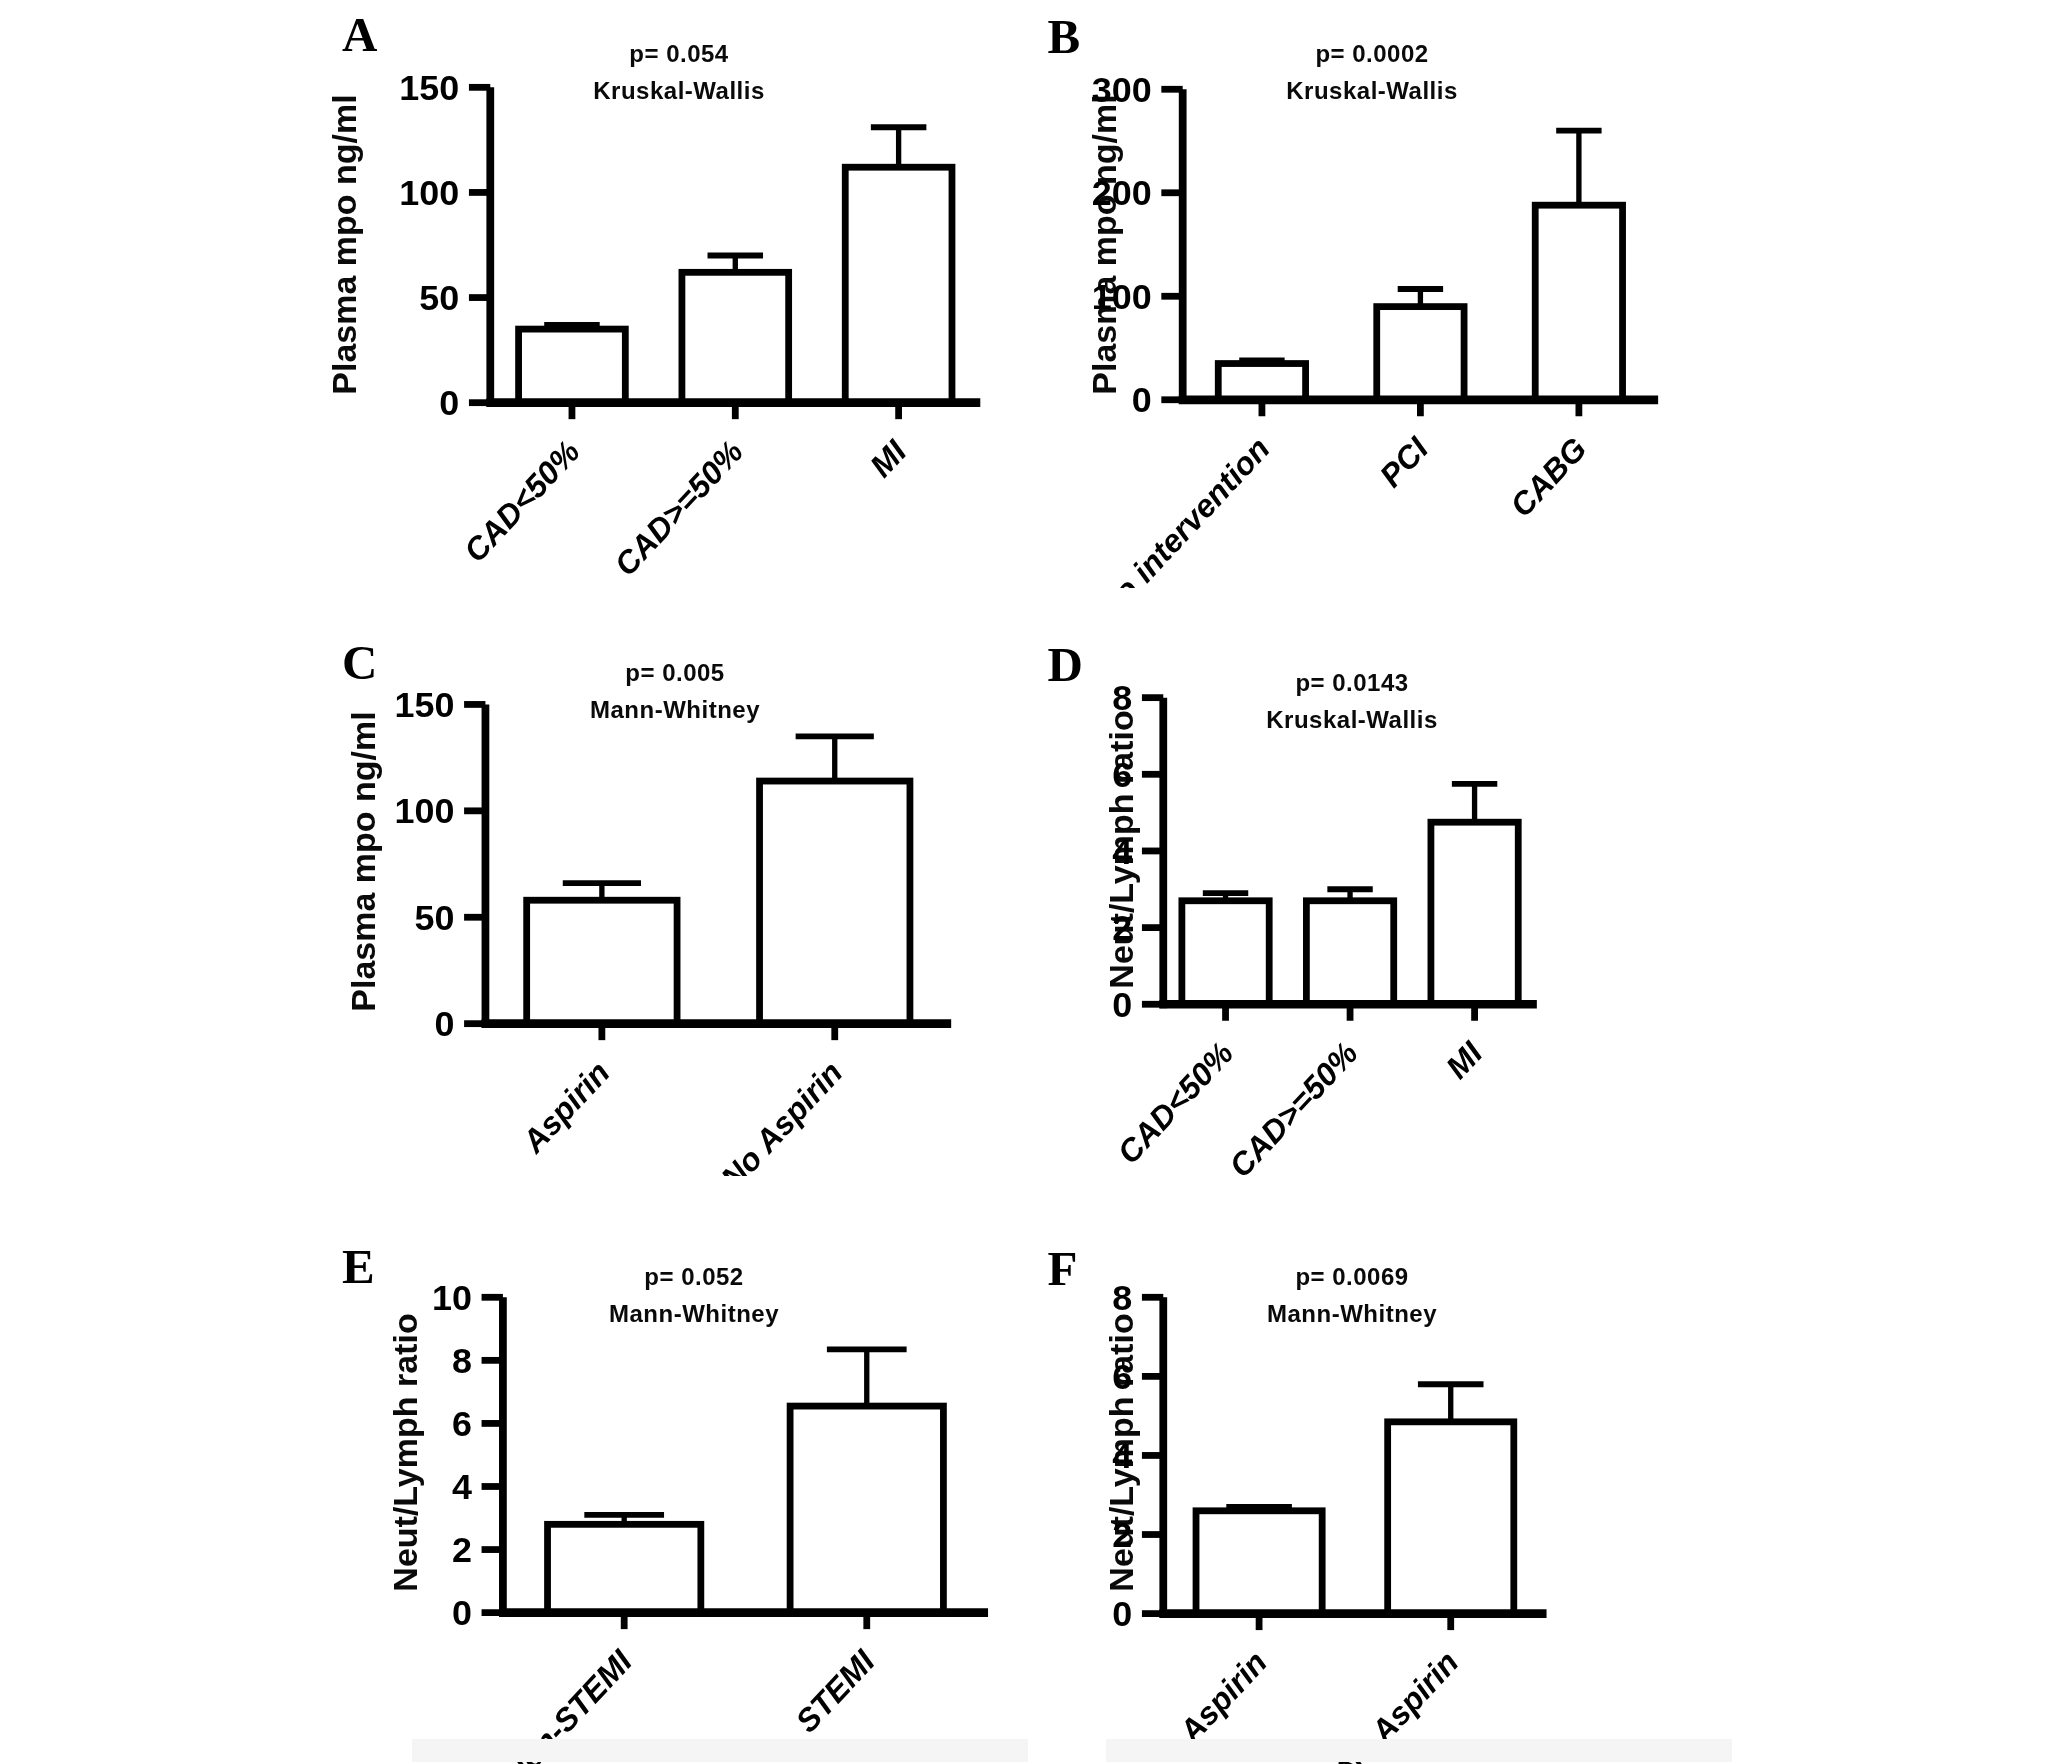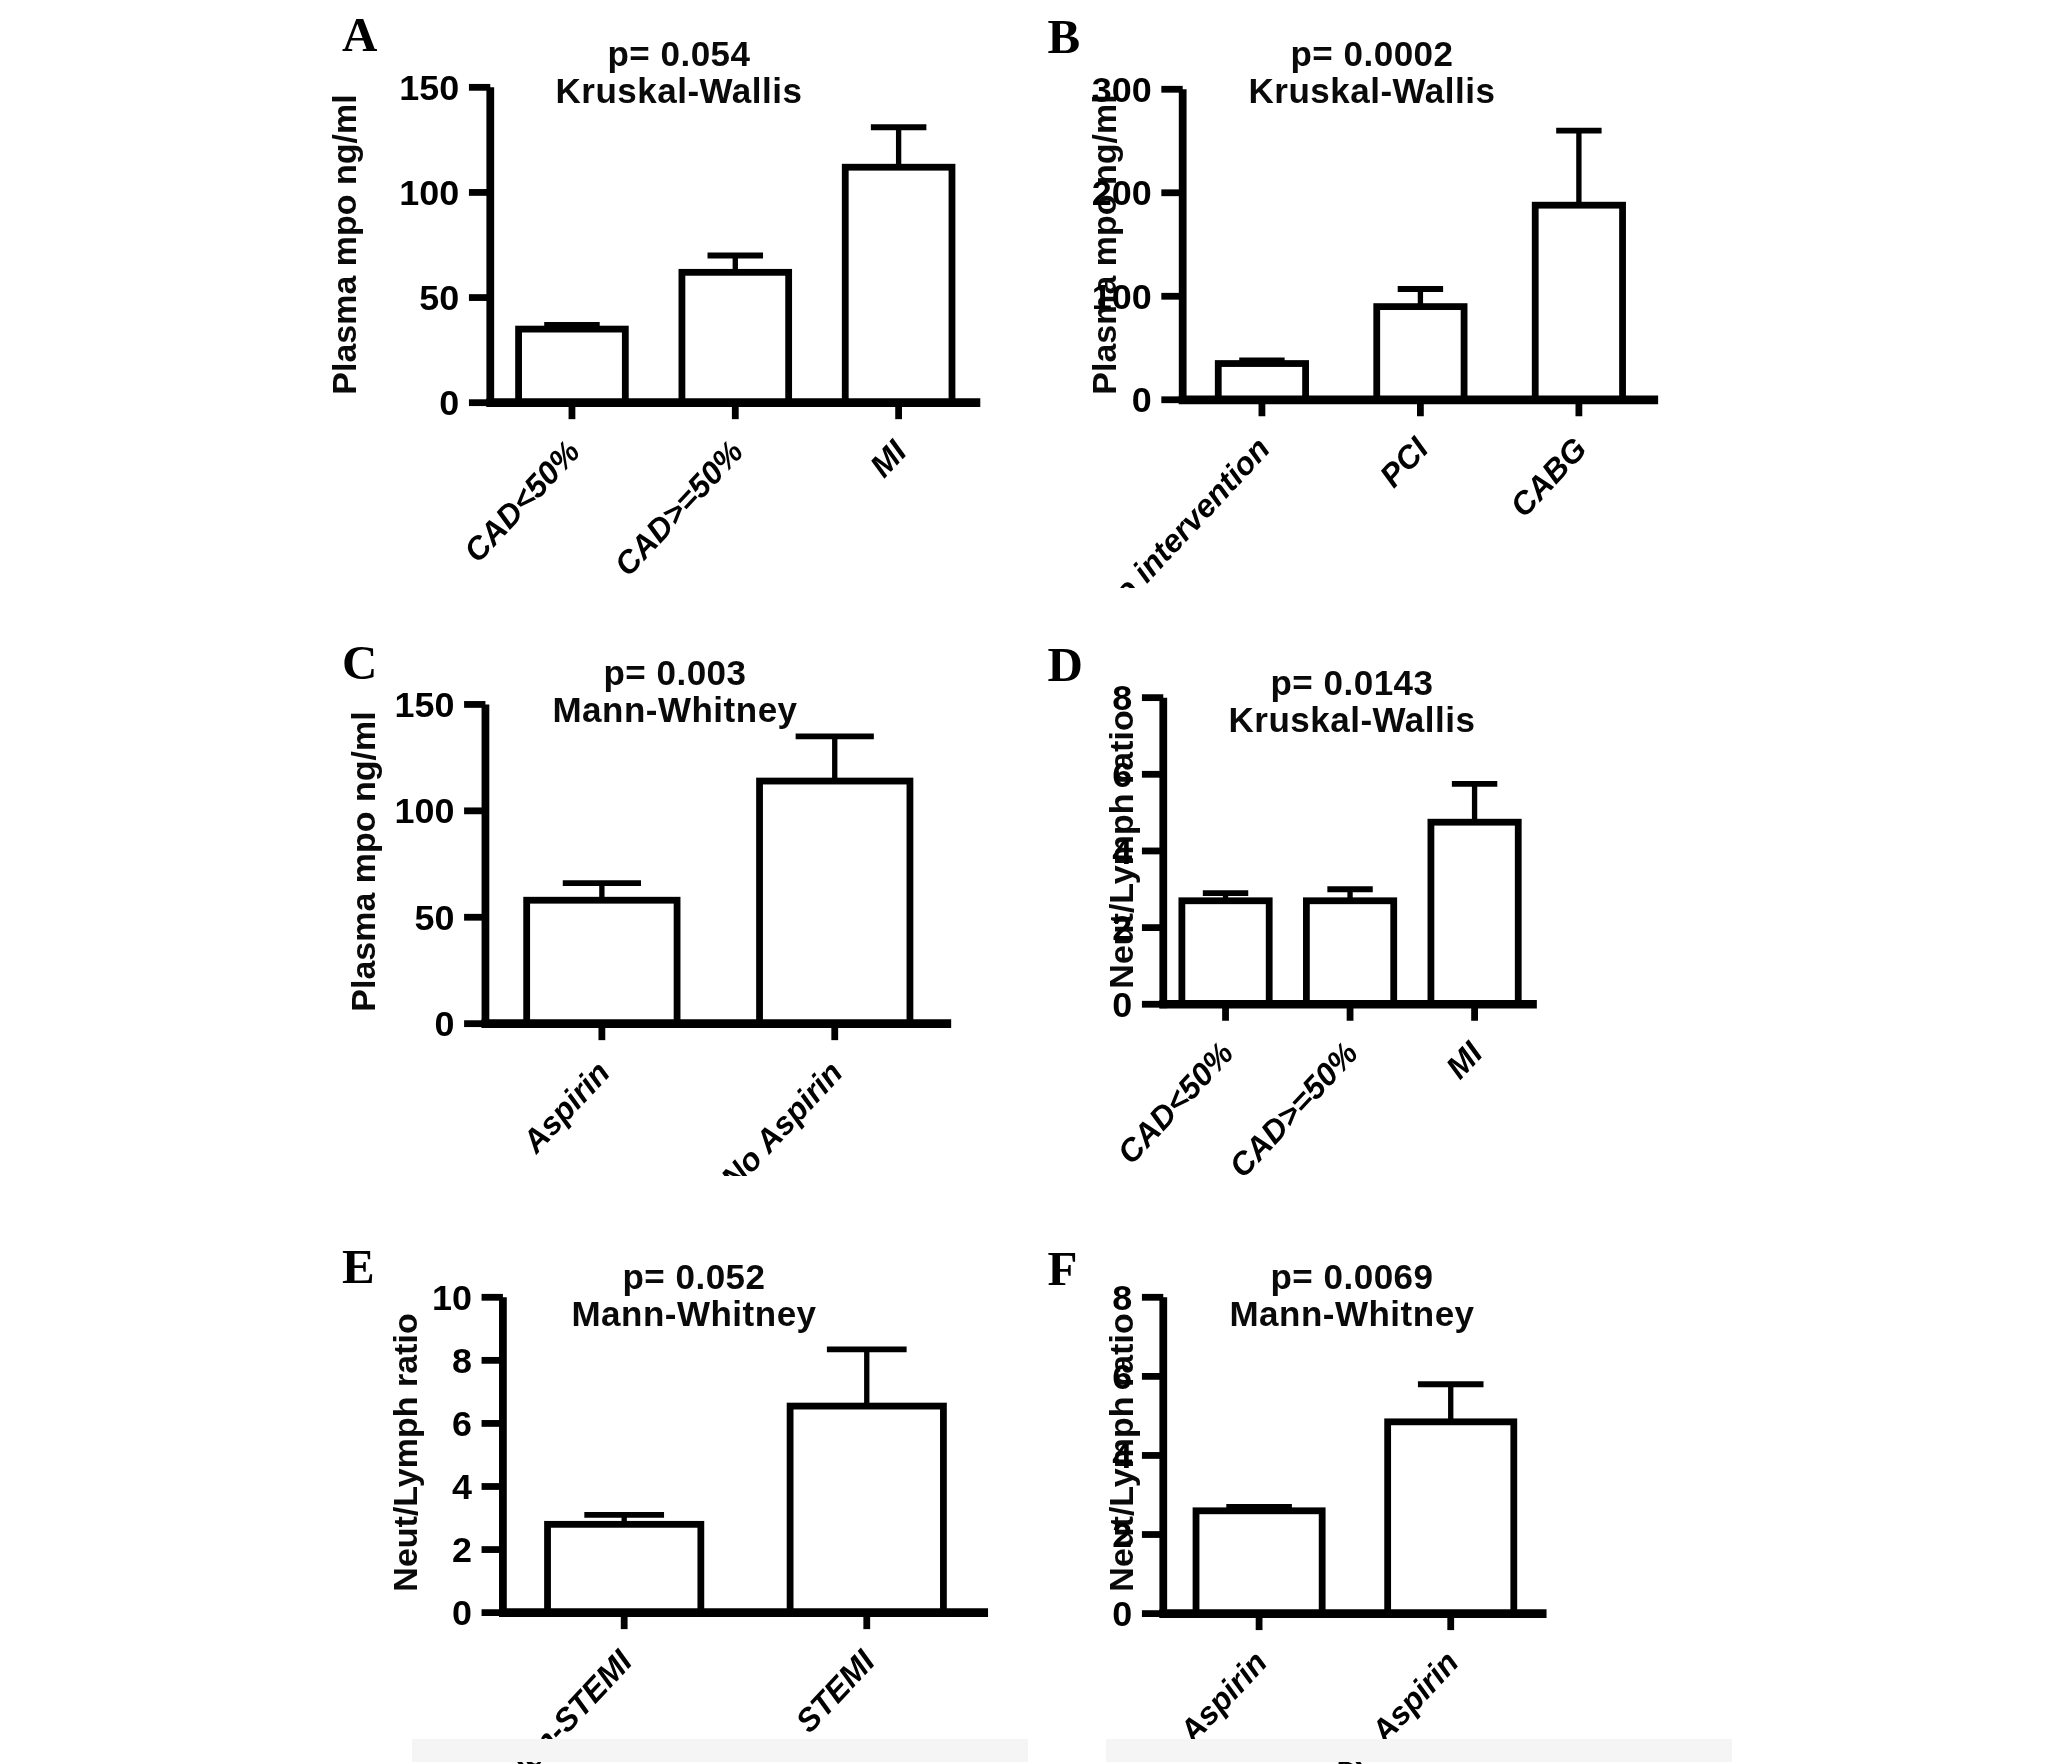--- a/index.html
+++ b/index.html
@@ -11,21 +11,21 @@
     overflow:hidden;
   }
   .panel{position:absolute;width:1032px;height:588px;}
   .panel-letter{
     position:absolute;
     font-family:"Liberation Serif", serif;
     font-weight:bold;font-size:49px;color:#000;line-height:1;
   }
   .panel-title{
     position:absolute;width:408px;text-align:center;
-    font-weight:bold;font-size:35px;line-height:37px;color:#0a0a0a;
+    font-weight:bold;font-size:24px;line-height:37px;color:#0a0a0a;
     letter-spacing:0.5px;
   }
   .y-label{
     position:absolute;width:427px;text-align:center;white-space:nowrap;
     font-weight:bold;font-size:34px;color:#0a0a0a;
     transform:rotate(-90deg);
   }
   svg.chart{position:absolute;left:0;top:0;}
   .scan-strip{position:absolute;height:23px;background:#f5f5f5;}
 </style>
@@ -102,21 +102,21 @@
         <line x1="563.3333333333333" y1="412" x2="563.3333333333333" y2="429" stroke="#000000" stroke-width="7"></line>
         <text x="573.3333333333333" y="464" text-anchor="end" transform="rotate(-47 573.3333333333333 464)" font-size="33" font-weight="bold" font-style="italic" fill="#000000">CABG</text>
         <line x1="155" y1="416" x2="155" y2="92" stroke="#000000" stroke-width="8"></line>
         <line x1="151" y1="412" x2="645" y2="412" stroke="#000000" stroke-width="9"></line>
       </svg>
   </div>
 
   <div class="panel" style="left:0;top:588px;">
     <div class="panel-letter" style="left:342px;top:50px;">C</div>
     <div class="panel-title" style="left:471px;top:66px;">
-      <span>p= 0.003</span><br>
+      <span>p= 0.005</span><br>
       <span>Mann-Whitney</span>
     </div>
     <div class="y-label" style="left:150px;top:254px;">Plasma mpo ng/ml</div>
     <svg class="chart" id="chart-2" width="1032" height="588" viewBox="0 0 1063 606">
         <line x1="478" y1="449" x2="500" y2="449" stroke="#000000" stroke-width="7"></line>
         <text x="468" y="462" text-anchor="end" font-size="37" font-weight="bold" fill="#000000">0</text>
         <line x1="478" y1="339.3333333333333" x2="500" y2="339.3333333333333" stroke="#000000" stroke-width="7"></line>
         <text x="468" y="352.3333333333333" text-anchor="end" font-size="37" font-weight="bold" fill="#000000">50</text>
         <line x1="478" y1="229.66666666666666" x2="500" y2="229.66666666666666" stroke="#000000" stroke-width="7"></line>
         <text x="468" y="242.66666666666666" text-anchor="end" font-size="37" font-weight="bold" fill="#000000">100</text>

